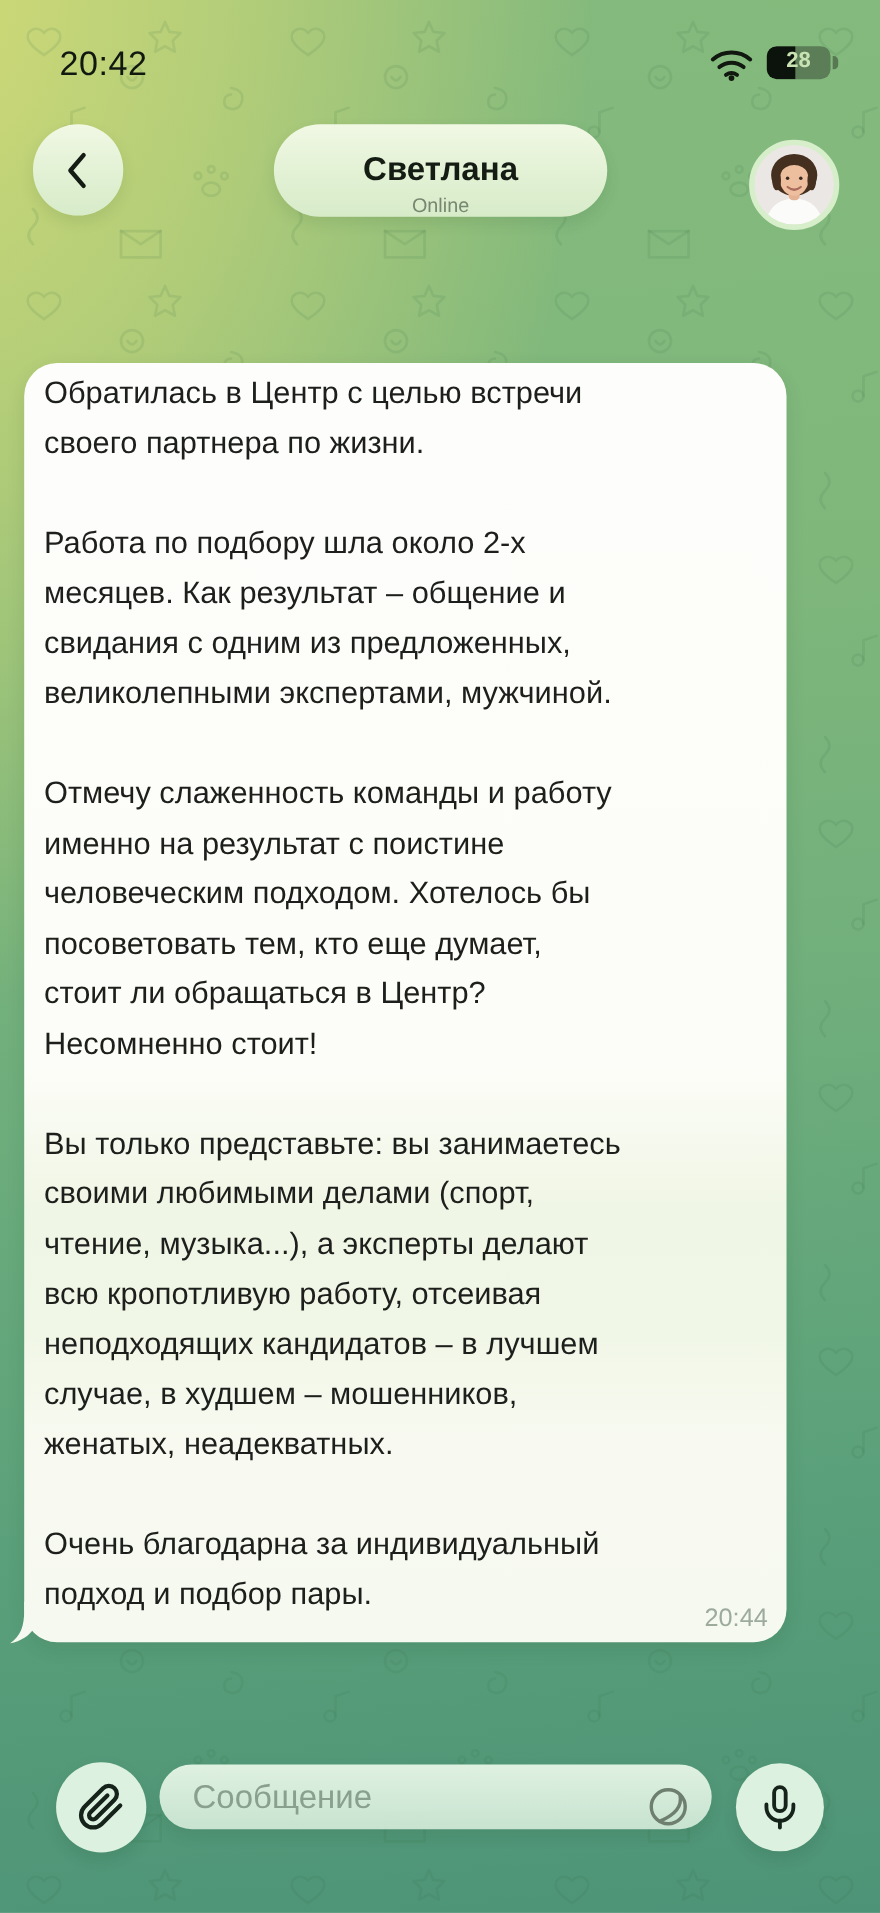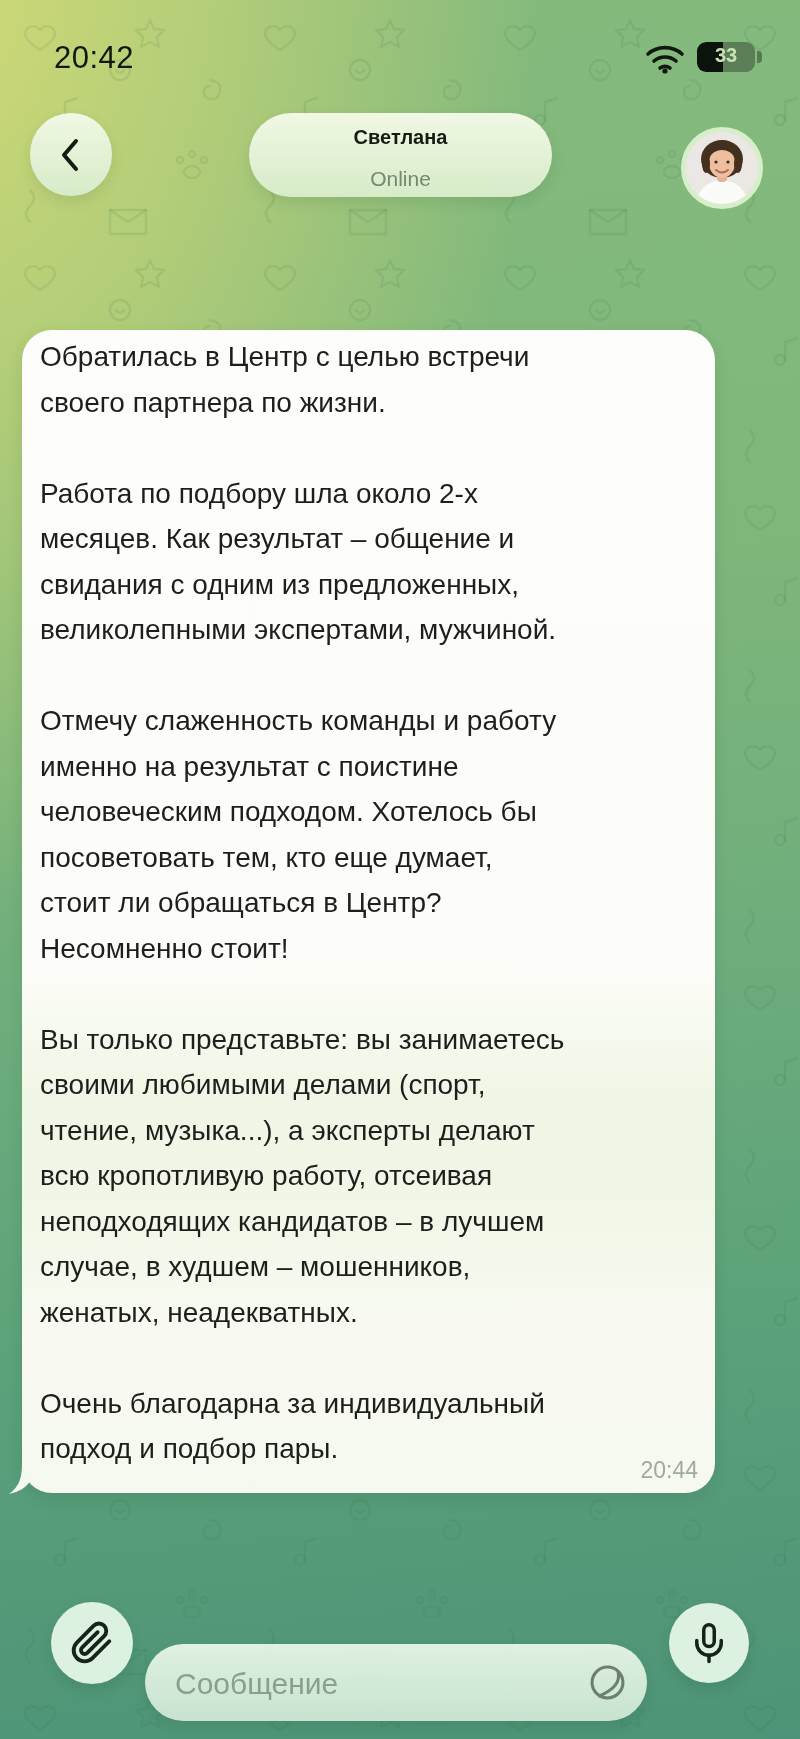--- a/index.html
+++ b/index.html
@@ -20,22 +20,22 @@
   .wifi{left:645px;top:44px;width:40px;height:30px;}
   .battery{left:697px;top:42px;width:58px;height:30px;border-radius:9px;background:rgba(52,66,50,0.50);overflow:hidden;}
   .battery .fill{position:absolute;left:0;top:0;bottom:0;width:45%;background:#0c120c;border-radius:9px 0 0 9px;}
   .battery .pct{position:absolute;left:0;right:0;top:2px;text-align:center;font-size:20px;font-weight:700;color:#c9e2b4;}
   .battery-nub{left:757px;top:51px;width:5px;height:12px;border-radius:0 4px 4px 0;background:rgba(52,66,50,0.55);}
 
   
   .pill{background:linear-gradient(180deg,#f1f8e4 0%,#e2f1d4 55%,#d7ebc9 100%);box-shadow:0 6px 14px rgba(20,60,30,0.10);}
   .back-btn{left:30px;top:113px;width:82px;height:83px;border-radius:42px;display:flex;align-items:center;justify-content:center;cursor:pointer;}
   .title-pill{left:249px;top:113px;width:303px;height:84px;border-radius:42px;text-align:center;cursor:pointer;}
-  .contact-name{margin-top:13px;font-size:20px;font-weight:700;color:#141c13;}
-  .contact-status{margin-top:18px;font-size:21px;color:#76886f;}
+  .contact-name{margin-top:25px;font-size:30px;font-weight:700;color:#141c13;}
+  .contact-status{margin-top:5px;font-size:18px;color:#76886f;}
   .avatar{left:681px;top:127px;width:82px;height:82px;border-radius:50%;border:5px solid #d6eec9;box-sizing:border-box;overflow:hidden;background:#ece8e5;cursor:pointer;}
 
   
   .bubble{
     left:22px;top:330px;width:693px;height:1163px;
     border-radius:30px;box-sizing:border-box;
     background:linear-gradient(180deg,#fdfefb 0%,#fcfdf8 55%,#f0f6e5 66%,#f1f7e7 76%,#f8faf1 85%,#f6f9ef 100%);
     box-shadow:0 6px 16px rgba(20,60,30,0.10);
   }
   .bubble-tail{position:absolute;left:-13px;bottom:-1px;width:22px;height:38px;}
@@ -43,21 +43,21 @@
     padding:4px 18px 9px 18px;
     font-size:28px;line-height:45.5px;color:#1d1f1c;
     white-space:pre-line;
   }
   .msg-time{position:absolute;right:17px;bottom:9px;font-size:23px;color:#9dab9d;}
 
   
   .round-btn{width:82px;height:82px;border-radius:50%;background:#ddf1e0;box-shadow:0 6px 14px rgba(20,60,30,0.12);display:flex;align-items:center;justify-content:center;cursor:pointer;border:none;}
   .attach-btn{left:51px;top:1602px;}
   .mic-btn{left:669px;top:1603px;width:80px;height:80px;}
-  .composer-input-wrap{left:145px;top:1644px;width:502px;height:77px;border-radius:40px;background:linear-gradient(180deg,rgba(231,246,231,0.95) 0%,rgba(206,231,213,0.95) 100%);box-shadow:0 6px 14px rgba(20,60,30,0.10);}
+  .composer-input-wrap{left:145px;top:1604px;width:502px;height:59px;border-radius:40px;background:linear-gradient(180deg,rgba(231,246,231,0.95) 0%,rgba(206,231,213,0.95) 100%);box-shadow:0 6px 14px rgba(20,60,30,0.10);}
   .composer-input{
     position:absolute;left:28px;top:0;height:100%;width:400px;
     background:transparent;border:none;outline:none;
     font-family:"Liberation Sans", sans-serif;font-size:30px;color:#35483a;
   }
   .composer-input::placeholder{color:#8aa08e;opacity:1;}
   .sticker-icon{position:absolute;right:20px;top:19px;width:39px;height:39px;cursor:pointer;}
 </style>
 </head>
 <body>
@@ -92,21 +92,21 @@
   <svg class="layer wifi" viewBox="0 0 40 30">
     <g fill="none" stroke="#10180f" stroke-width="3.6" stroke-linecap="round">
       <path d="M3 10 a26 26 0 0 1 34 0"></path>
       <path d="M9 17 a17 17 0 0 1 22 0"></path>
       <path d="M15 24 a9 9 0 0 1 10 0"></path>
     </g>
     <circle cx="20" cy="27" r="2.6" fill="#10180f"></circle>
   </svg>
   <div class="layer battery">
     <div class="fill"></div>
-    <div class="pct">33</div>
+    <div class="pct">28</div>
   </div>
   <div class="layer battery-nub"></div>
 
   <div class="layer pill back-btn">
     <svg width="30" height="40" viewBox="0 0 30 40">
       <polyline points="20,6 8,20 20,34" fill="none" stroke="#141c13" stroke-width="4" stroke-linecap="round" stroke-linejoin="round"></polyline>
     </svg>
   </div>
 
   <div class="layer pill title-pill">

